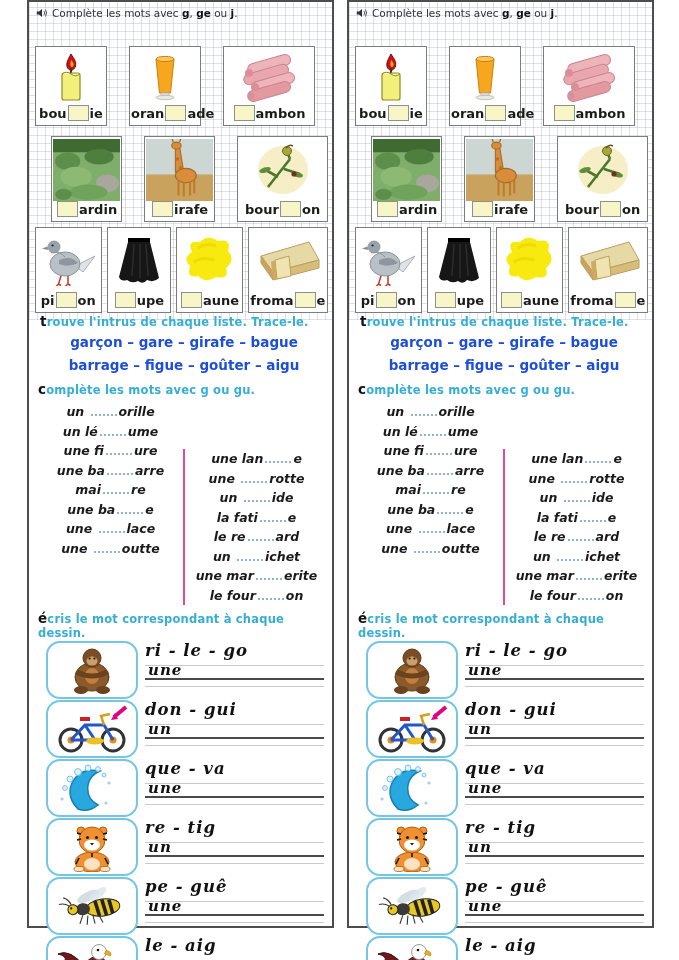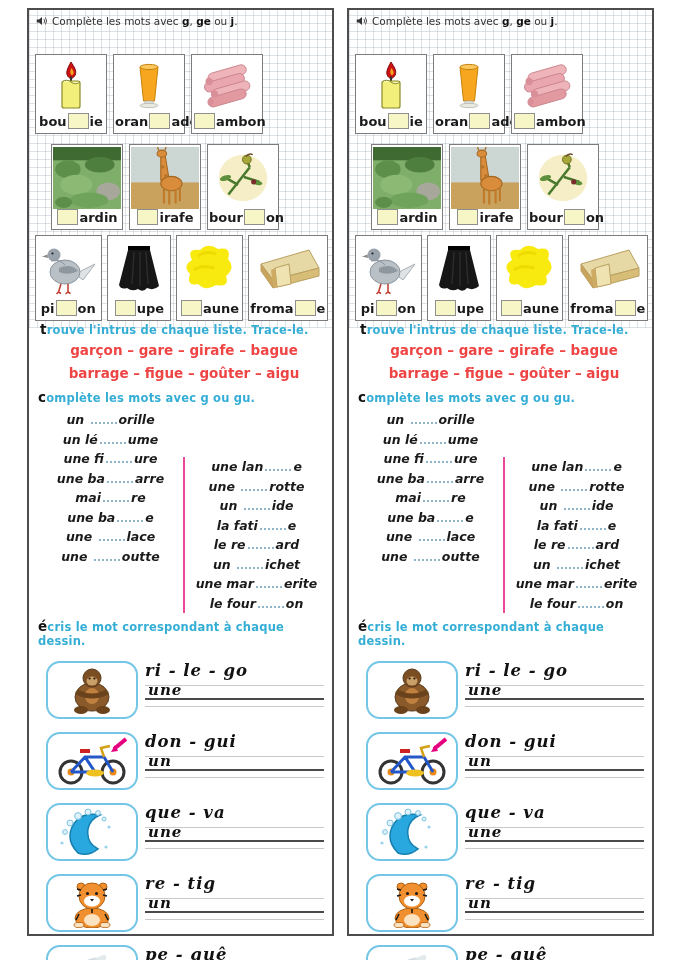--- a/index.html
+++ b/index.html
@@ -1,65 +1,65 @@
 <!DOCTYPE html>
 <html><head>
 <meta charset="utf-8">
 <style>
   html,body{margin:0;padding:0;background:#ffffff;}
   body{font-family:"DejaVu Sans", sans-serif; color:#1a1a1a;}
   .sheet{position:relative;width:679px;height:960px;background:#fff;overflow:hidden;}
-  .page{position:absolute;top:8px;width:307px;height:928px;background:#fff;
+  .page{position:absolute;top:0;width:307px;height:928px;background:#fff;
         border:2px solid #4d4d4d;box-sizing:border-box;}
   .page.p1{left:27px}
   .page.p2{left:347px}
   .grid-bg{position:absolute;left:0;right:0;top:0;height:318px;pointer-events:none;
     background-image:
       repeating-linear-gradient(0deg, rgba(165,178,190,.38) 0 1px, transparent 1px 8px),
       repeating-linear-gradient(90deg, rgba(165,178,190,.38) 0 1px, transparent 1px 8px);}
   .content{position:relative;z-index:1;padding:3px 4px 0 5px;}
 
   
   .hdr{display:flex;align-items:center;gap:4px;font-size:10.5px;color:#333;padding:2px 0 0 2px;}
   .hdr b{font-weight:bold;color:#111;}
   .spk{width:12px;height:10px;flex:0 0 auto}
 
   
-  .prow{display:flex;gap:6px;margin-left:1px;}
+  .prow{display:flex;gap:22px;margin-left:1px;}
   .prow.r1{margin-top:27px;}
   .prow.r2{margin-top:10px;padding-left:16px;}
   .prow.r3{margin-top:5px;gap:5px;justify-content:center;}
   .pbox{background:#fff;border:1.5px solid #7c7c7c;box-sizing:border-box;
         display:flex;flex-direction:column;justify-content:flex-end;padding:2px 1px 3px;}
   .pbox .pimg{flex:1;display:flex;align-items:center;justify-content:center;overflow:hidden;}
   .pbox .pimg.photo svg{width:100%;height:100%;}
   .plabel{text-align:center;font-size:13px;font-weight:600;white-space:nowrap;line-height:17px;}
   .abox{display:inline-block;width:19px;height:14px;background:#f6f6c6;border:1px solid #8f8f8f;
         vertical-align:-3px;margin:0 1px;}
-  .w72{width:72px;height:80px}.w88{width:72px;height:80px}
+  .w72{width:72px;height:80px}.w88{width:92px;height:80px}
   .h86{height:86px}
   .w68{width:68px}.w66{width:66px}.w82{width:82px}
 
   
   .sec-h{font-size:11.5px;font-weight:bold;color:#35aed6;letter-spacing:.2px;}
   .sec-h .fl{color:#111;font-size:13.5px;font-weight:bold;}
   .sec-intrus{margin-left:6px;}
-  .intrus-list{ text-align:center;font-size:13.5px;font-weight:bold;color:#ef4444;line-height:20px;margin-top:3px;}
+  .intrus-list{ text-align:center;font-size:13.5px;font-weight:bold;color:#1d4ed8;line-height:20px;margin-top:3px;}
 
   
   .sec-ggu{margin-top:6px;margin-left:4px;}
   .ggu-cols{display:flex;margin-top:5px;}
   .ggu-col{width:50%;box-sizing:border-box;}
   .ggu-col.right{border-left:2px solid #ec4899;margin-top:47px;}
   .wrow{text-align:center;font-size:12.5px;font-weight:600;line-height:19.5px;white-space:nowrap;font-style:italic;}
   .dotblank{display:inline-block;width:26px;border-bottom:2px dotted #8fb3c9;height:10px;margin:0 2px;}
 
   
   .sec-ecris{margin-top:5px;margin-left:4px;}
-  .witem{display:flex;align-items:flex-start;height:58px;margin-top:13px;justify-content:flex-end;}
+  .witem{display:flex;align-items:flex-start;height:58px;margin-top:1px;justify-content:flex-end;}
   .imgbox{flex:0 0 auto;width:88px;height:54px;margin-left:8px;border:2px solid #74c6e6;
           border-radius:14px;background:#fff;display:flex;align-items:center;justify-content:center;overflow:hidden;}
   .wright{flex:1;margin-left:7px;margin-right:2px;}
   .syll{font-family:"DejaVu Serif", serif;font-style:italic;font-weight:600;
         font-size:16.5px;letter-spacing:1px;line-height:20px;color:#111;}
   .ruled{position:relative;height:26px;margin-top:3px;}
   .rl{position:absolute;left:0;right:2px;height:1px;background:#c9c9c9;}
   .rl.t{top:1px}.rl.b{top:22px}
   .rl.base{top:14px;height:1.5px;background:#4a4a4a;}
   .article{position:absolute;left:3px;top:-3px;font-family:"DejaVu Serif", serif;font-style:italic;

